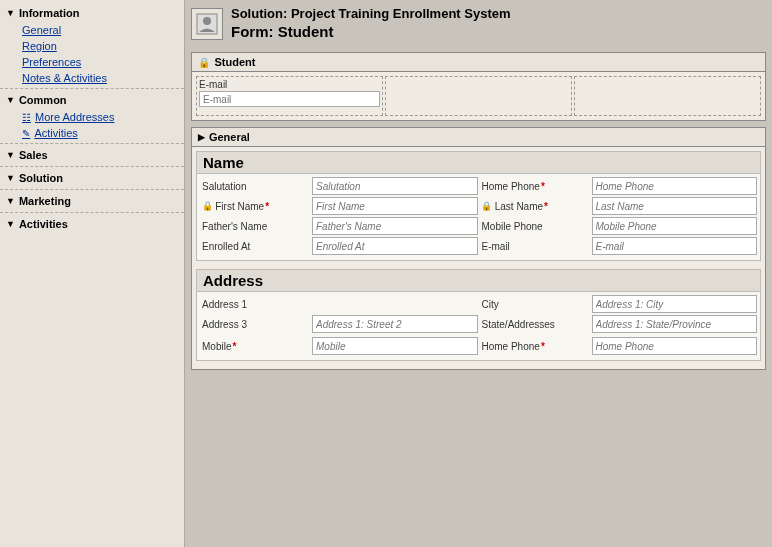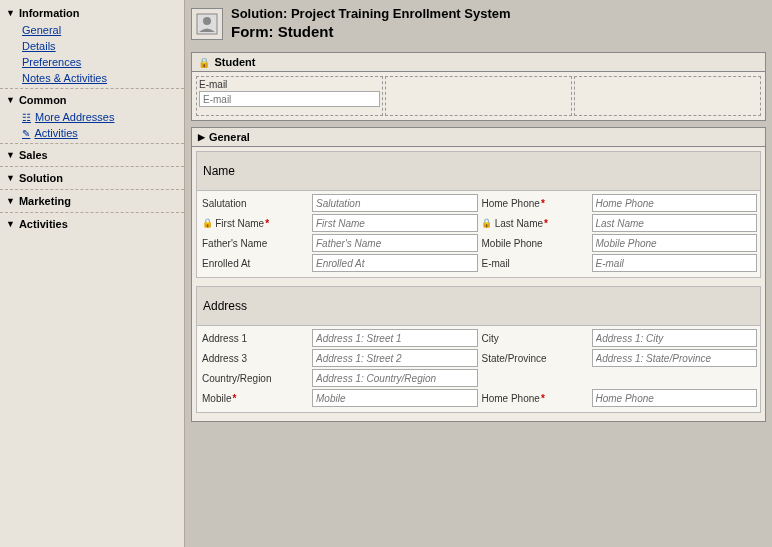--- a/index.html
+++ b/index.html
@@ -167,23 +167,23 @@
 
     
     .subsection {
       border: 1px solid #bbb;
       margin-bottom: 4px;
       background: #f8f6f0;
     }
 
     .subsection-header {
       background: #e0dcd4;
-      padding: 12px 6px;
-      font-weight: normal;
-      font-size: 12px;
+      padding: 2px 6px;
+      font-weight: bold;
+      font-size: 15px;
       border-bottom: 1px solid #bbb;
     }
 
     .subsection-content {
       padding: 3px;
     }
 
     .form-row {
       display: grid;
       grid-template-columns: 1fr 1fr;
@@ -247,21 +247,21 @@
 <div class="sidebar">
 
   <div class="sidebar-section-header">
     <span class="triangle">▼</span>
     <span>Information</span>
   </div>
   <div class="sidebar-item">
     <span>General</span>
   </div>
   <div class="sidebar-item">
-    <span>Details</span>
+    <span>Region</span>
   </div>
   <div class="sidebar-item">
     <span>Preferences</span>
   </div>
   <div class="sidebar-item">
     <span>Notes &amp; Activities</span>
   </div>
   <div class="sidebar-divider"></div>
 
   <div class="sidebar-section-header">
@@ -425,52 +425,45 @@
 
       <div class="subsection">
         <div class="subsection-header">Address</div>
         <div class="subsection-content">
 
           <div class="form-row">
             <div class="form-field">
               <div class="form-field-label">
                 <span>Address 1</span>
               </div>
-              <input class="form-field-input placeholder" type="text" placeholder="Address 1: Street 1" style="">
             </div>
             <div class="form-field">
               <div class="form-field-label">
                 <span>City</span>
               </div>
               <input class="form-field-input placeholder" type="text" placeholder="Address 1: City" style="">
             </div>
           </div>
 
           <div class="form-row">
             <div class="form-field">
               <div class="form-field-label">
                 <span>Address 3</span>
               </div>
               <input class="form-field-input placeholder" type="text" placeholder="Address 1: Street 2" style="">
             </div>
             <div class="form-field">
               <div class="form-field-label">
-                <span>State/Province</span>
+                <span>State/Addresses</span>
               </div>
               <input class="form-field-input placeholder" type="text" placeholder="Address 1: State/Province" style="">
             </div>
           </div>
 
           <div class="form-row">
-            <div class="form-field">
-              <div class="form-field-label">
-                <span>Country/Region</span>
-              </div>
-              <input class="form-field-input placeholder" type="text" placeholder="Address 1: Country/Region" style="">
-            </div>
           </div>
 
           <div class="form-row">
             <div class="form-field">
               <div class="form-field-label">
                 <span>Mobile</span>
                 <span class="required-star">*</span>
               </div>
               <input class="form-field-input placeholder" type="text" placeholder="Mobile" style="">
             </div>

